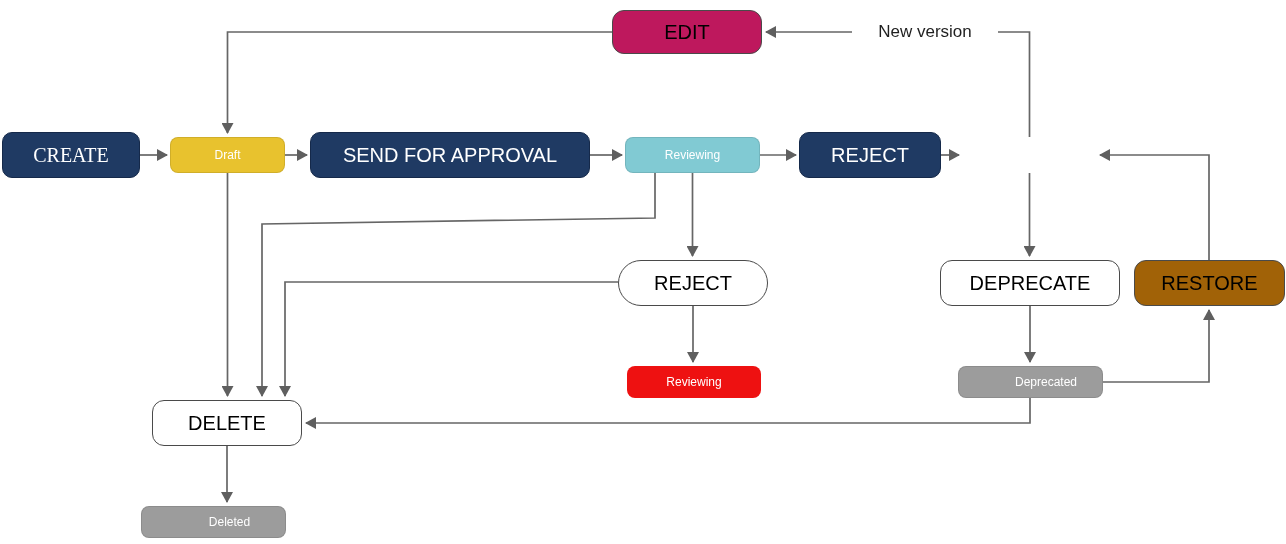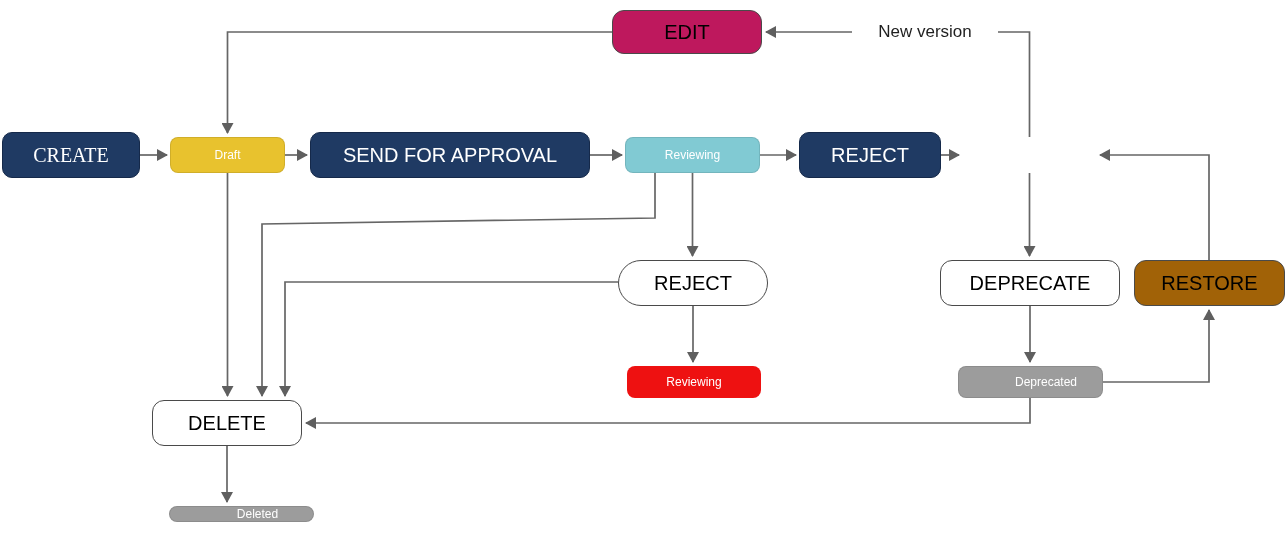--- a/index.html
+++ b/index.html
@@ -30,21 +30,21 @@
   #n-reviewing   {left:625px; top:137px; width:135px; height:36px;}
   #n-publish     {left:799px; top:132px; width:142px; height:46px;}
   #n-published   {left:962px; top:137px; width:135px; height:36px;}
   #n-edit        {left:612px; top:10px;  width:150px; height:44px;}
   #n-reject      {left:618px; top:260px; width:150px; height:46px;border-radius:23px;}
   #n-deprecate   {left:940px; top:260px; width:180px; height:46px;}
   #n-restore     {left:1134px;top:260px; width:151px; height:46px;}
   #n-rejected    {left:627px; top:366px; width:134px; height:32px;}
   #n-deprecated  {left:958px; top:366px; width:145px; height:32px;padding-left:31px;}
   #n-delete      {left:152px; top:400px; width:150px; height:46px;}
-  #n-deleted     {left:169px; top:506px; width:145px; height:16px;padding-left:32px;}
+  #n-deleted     {left:141px; top:506px; width:145px; height:32px;padding-left:32px;}
   #edge-label-new-version{
     position:absolute; left:852px; top:19px; width:146px; height:26px;
     display:flex;align-items:center;justify-content:center;
     background:#ffffff; color:#1f1f1f; font-size:17px; z-index:3;
     white-space:nowrap;
   }
 </style>
 </head>
 <body>
 

